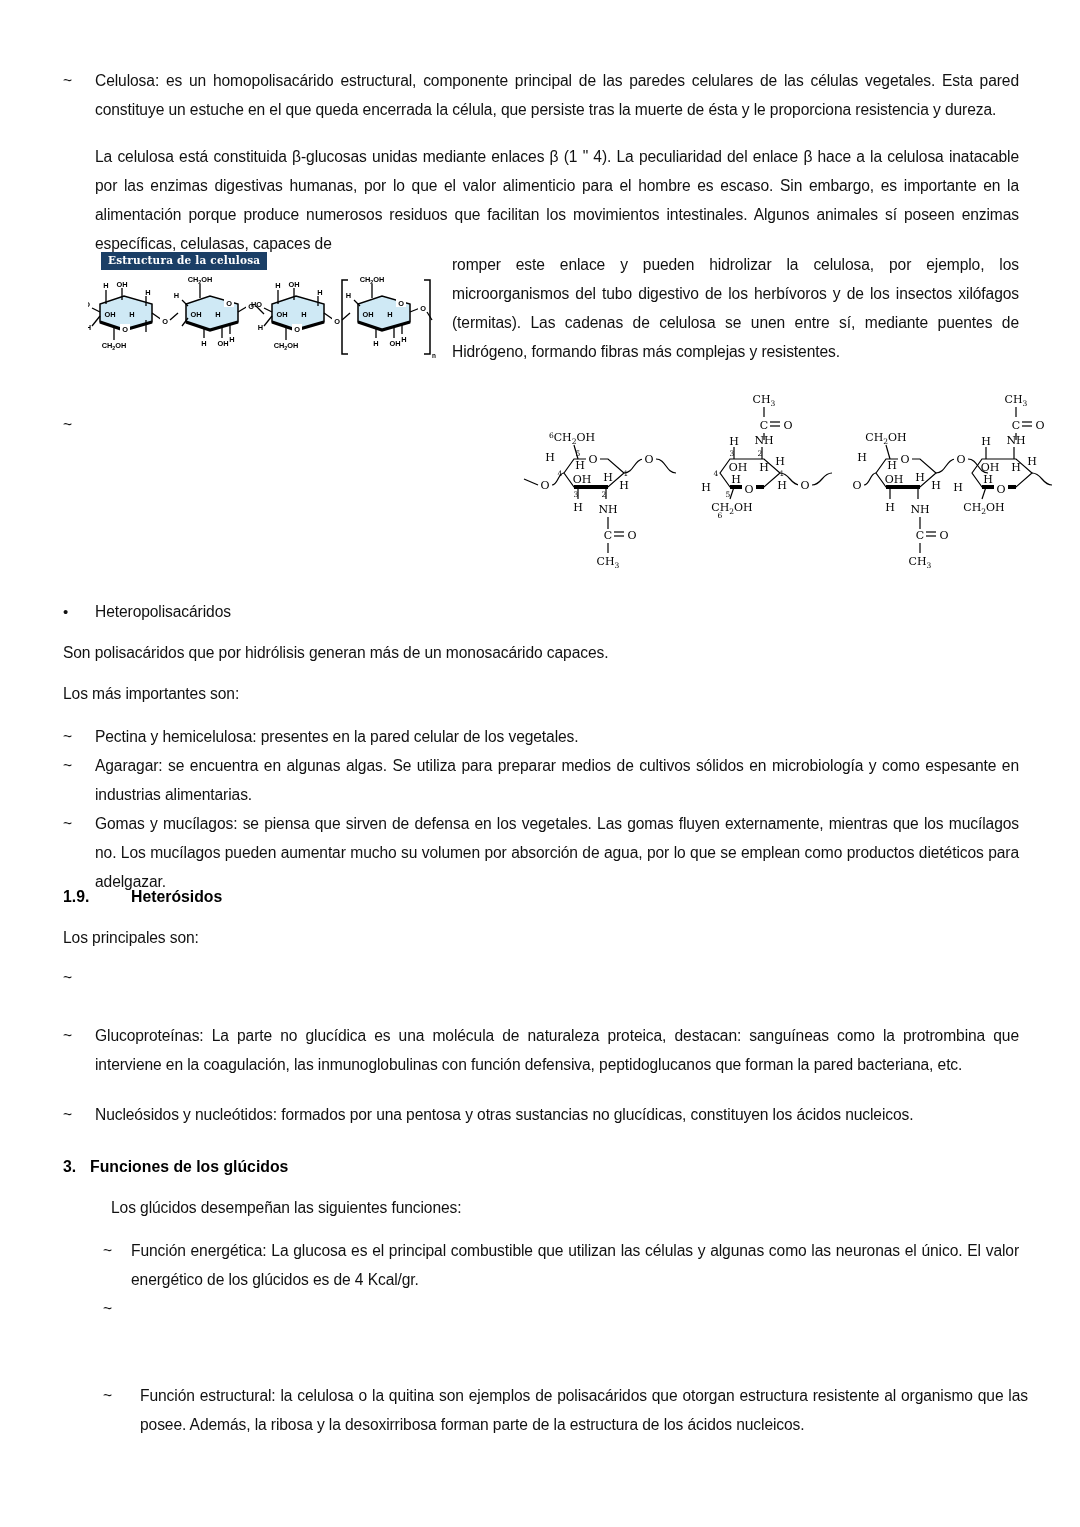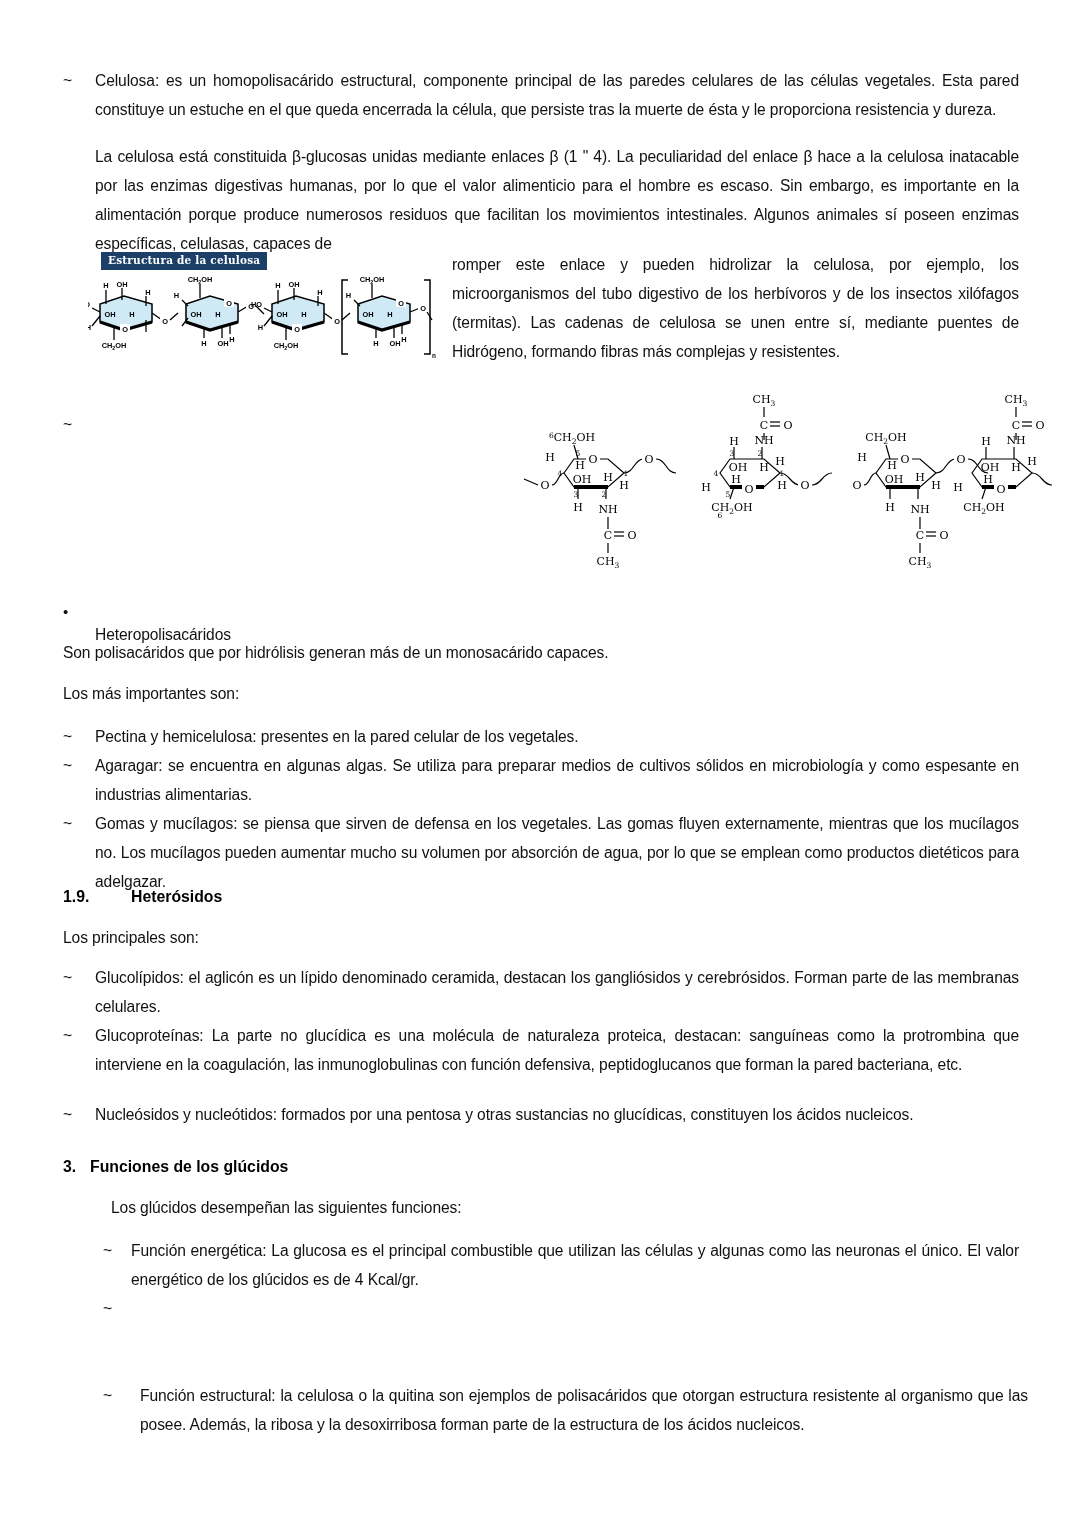--- a/index.html
+++ b/index.html
@@ -374,42 +374,41 @@
           <text x="8" y="56" text-anchor="middle">H</text>
           <text x="38" y="48" text-anchor="middle">H</text>
 
           <path d="M82,38 C92,38 92,50 102,50" fill="none" stroke="#000" stroke-width="1.2"></path>
         </g>
       </g>
     </svg>
   </div>
 
   <div class="bullet-dot" style="left:63px; top:597px;">•</div>
-  <div class="para nojustify" style="left:95px; top:597px; width:400px;margin-top:23px;">Heteropolisacáridos</div>
+  <div class="para nojustify" style="left:95px; top:597px; width:400px;">Heteropolisacáridos</div>
 
   <div class="para nojustify" style="left:63px; top:638px; width:956px;">Son polisacáridos que por hidrólisis generan más de un monosacárido capaces.</div>
 
   <div class="para nojustify" style="left:63px; top:679px; width:956px;">Los más importantes son:</div>
 
   <div class="bullet-tilde" style="left:63px; top:722px;">~</div>
   <div class="para nojustify" style="left:95px; top:722px; width:924px;">Pectina y hemicelulosa: presentes en la pared celular de los vegetales.</div>
 
   <div class="bullet-tilde" style="left:63px; top:751px;">~</div>
   <div class="para" style="left:95px; top:751px; width:924px;">Agaragar: se encuentra en algunas algas. Se utiliza para preparar medios de cultivos sólidos en microbiología y como espesante en industrias alimentarias.</div>
 
   <div class="bullet-tilde" style="left:63px; top:809px;">~</div>
   <div class="para" style="left:95px; top:809px; width:924px;">Gomas y mucílagos: se piensa que sirven de defensa en los vegetales. Las gomas fluyen externamente, mientras que los mucílagos no. Los mucílagos pueden aumentar mucho su volumen por absorción de agua, por lo que se emplean como productos dietéticos para adelgazar.</div>
 
   <div class="heading" style="left:63px; top:882px;">1.9.</div>
   <div class="heading" style="left:131px; top:882px;">Heterósidos</div>
 
   <div class="para nojustify" style="left:63px; top:923px; width:956px;">Los principales son:</div>
 
   <div class="bullet-tilde" style="left:63px; top:963px;">~</div>
-  <div class="para" style="left:95px; top:963px; width:924px;">Glucolípidos: el aglicón es un lípido denominado ceramida, destacan los gangliósidos y cerebrósidos. Forman parte de las membranas celulares.</div>
 
   <div class="bullet-tilde" style="left:63px; top:1021px;">~</div>
   <div class="para" style="left:95px; top:1021px; width:924px;">Glucoproteínas: La parte no glucídica es una molécula de naturaleza proteica, destacan: sanguíneas como la protrombina que interviene en la coagulación, las inmunoglobulinas con función defensiva, peptidoglucanos que forman la pared bacteriana, etc.</div>
 
   <div class="bullet-tilde" style="left:63px; top:1100px;">~</div>
   <div class="para" style="left:95px; top:1100px; width:924px;">Nucleósidos y nucleótidos: formados por una pentosa y otras sustancias no glucídicas, constituyen los ácidos nucleicos.</div>
 
   <div class="heading" style="left:63px; top:1152px;">3.</div>
   <div class="heading" style="left:90px; top:1152px;">Funciones de los glúcidos</div>
 

